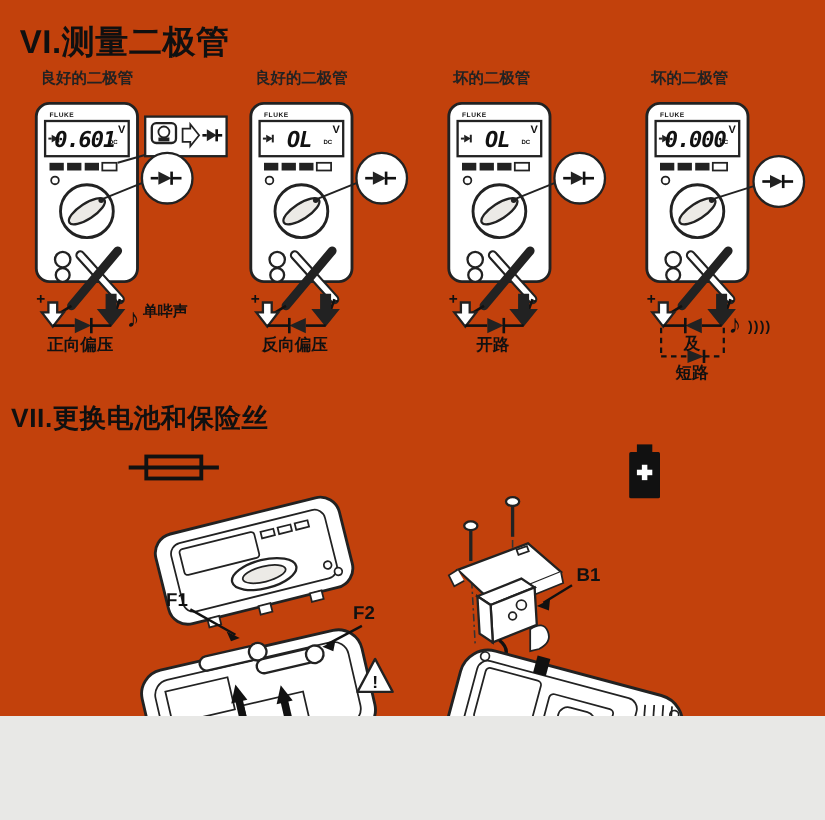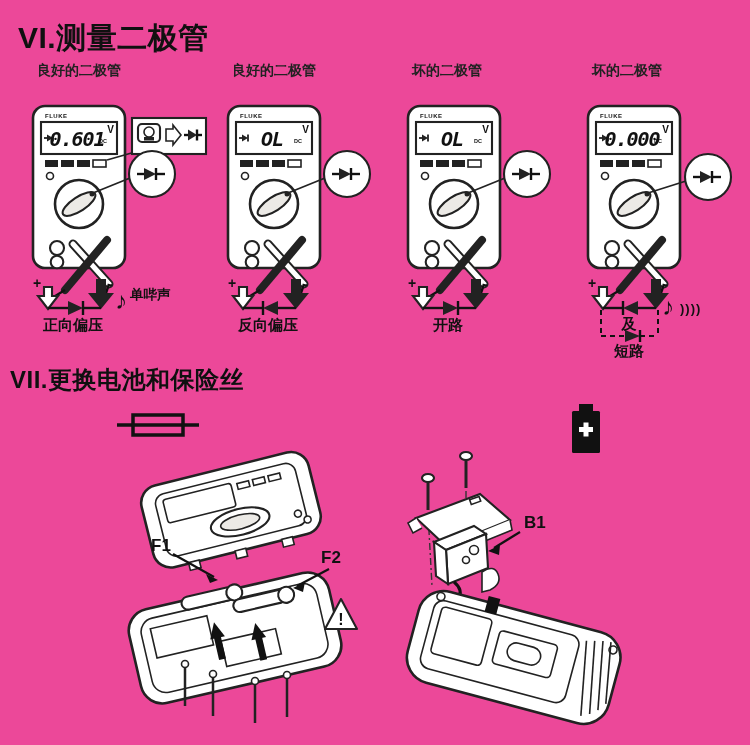--- a/index.html
+++ b/index.html
@@ -1,22 +1,22 @@
 <!DOCTYPE html>
 <html><head>
 <meta charset="utf-8">
 <style>
   html,body{margin:0;padding:0;background:#e8e8e6;}
-  .page{position:relative;width:750px;height:745px;background:#ec4899;
+  .page{position:relative;width:750px;height:651px;background:#c2410c;
         font-family:"Liberation Sans",sans-serif;color:#1a1a1a;overflow:hidden;}
   .sec-title{position:absolute;margin:0;font-weight:700;color:#101010;letter-spacing:.5px;}
   #title6{left:18px;top:18px;font-size:30px;}
   #title7{left:10px;top:364px;font-size:24px;}
   .meter-col{position:absolute;top:62px;width:195px;}
-  .cond-label{font-size:14px;font-weight:600;color:#222;padding-left:22px;white-space:nowrap;margin-bottom:18px;}
+  .cond-label{font-size:14px;font-weight:600;color:#222;padding-left:22px;white-space:nowrap;margin-bottom:6px;}
   .abs{position:absolute;}
   svg{display:block;overflow:visible;}
   svg text{fill:#111;font-family:"Liberation Sans",sans-serif;}
   .s26{stroke:#222;stroke-width:2.6;}
   .s21{stroke:#222;stroke-width:2.1;}
   .s16{stroke:#222;stroke-width:1.6;}
   .wire{stroke:#111;stroke-width:2.4;}
   .thin{stroke:#222;stroke-width:1.8;}
   .dash{stroke:#111;stroke-width:2;stroke-dasharray:5 4;}
   .dashdot{stroke:#333;stroke-width:1.4;stroke-dasharray:7 3 2 3;}

